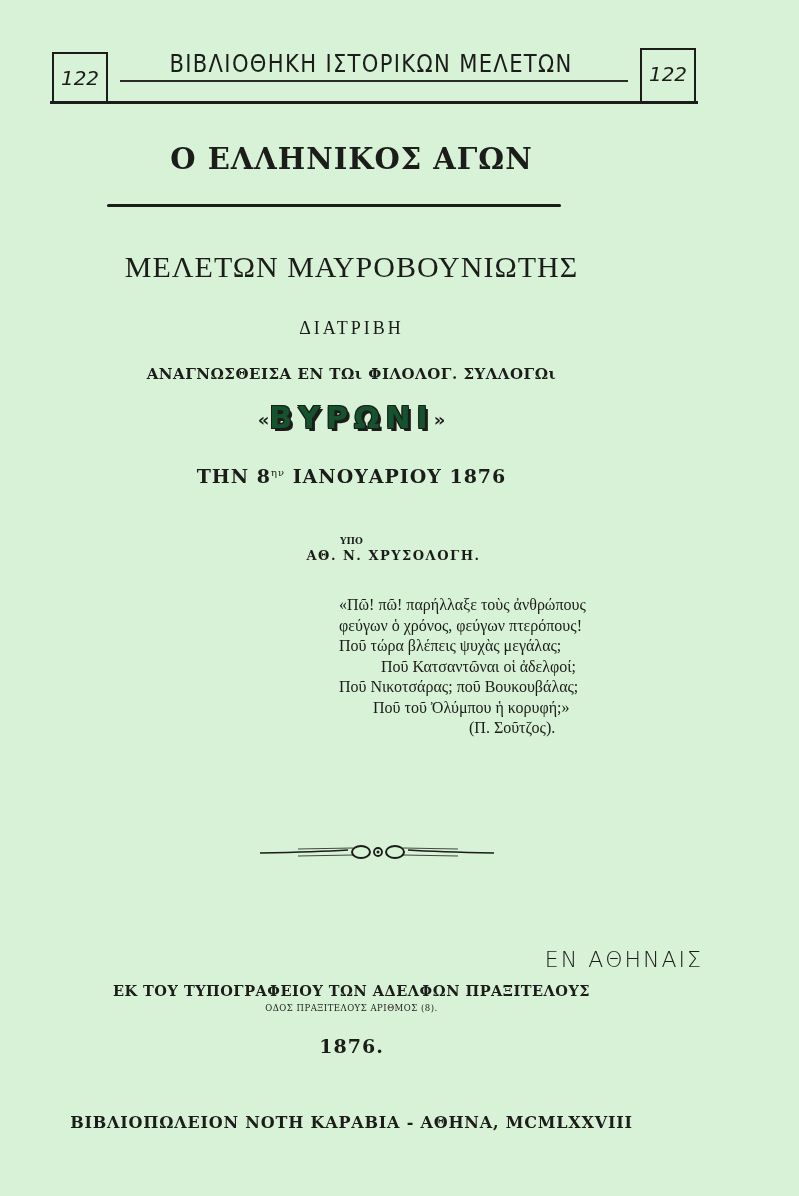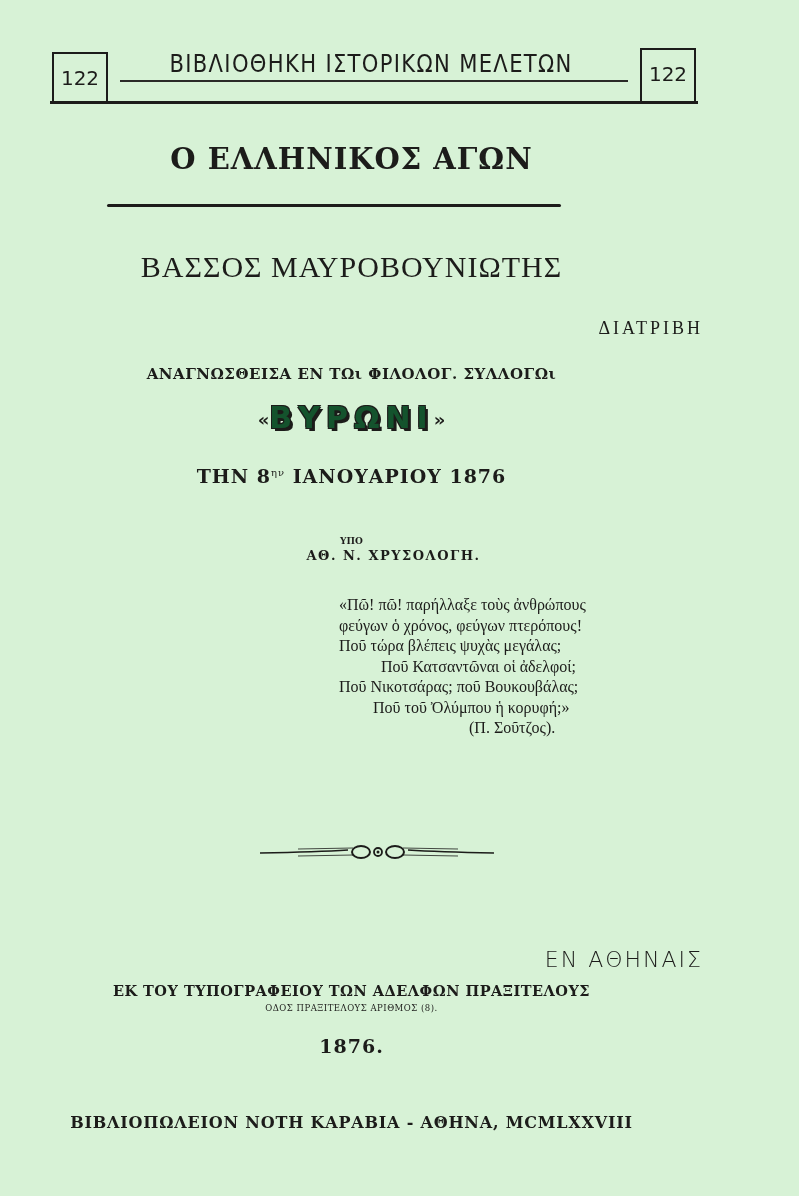--- a/index.html
+++ b/index.html
@@ -11,34 +11,34 @@
     }
     .center { position: absolute; left: 0; width: 703px; text-align: center; white-space: nowrap; }
 
     
     .series-box {
       position: absolute; border-left: 2.5px solid #1c1c1a; border-right: 2.5px solid #1c1c1a;
       border-top: 2px solid #1c1c1a;
       font-family: "DejaVu Sans", sans-serif; font-size: 20px; text-align: center;
       box-sizing: border-box;
     }
-    .series-box span { display: block; }
+    .series-box span { display: block; font-style: italic; }
     .series-title {
       position: absolute; left: 118px; top: 50px; width: 506px; text-align: center;
       font-family: "DejaVu Sans", sans-serif; font-size: 24px; letter-spacing: 1.5px;
       transform: scaleX(0.88); transform-origin: center; white-space: nowrap;
     }
     .series-title-rule { position: absolute; left: 120px; top: 80px; width: 508px; height: 1.5px; background: #2a2a28; }
     .series-bottom-rule { position: absolute; left: 50px; top: 101px; width: 648px; height: 2.5px; background: #1c1c1a; }
 
     .main-heading { top: 142px; font-size: 29px; font-weight: bold; letter-spacing: 1px; }
     .heading-rule { position: absolute; left: 107px; top: 204px; width: 454px; height: 3px; background: #1c1c1a; border-radius: 2px; }
 
     .author { top: 250px; font-size: 30px; letter-spacing: 1px; font-family: "Liberation Serif", serif; }
-    .subtitle { top: 318px; font-size: 18px; letter-spacing: 3px; font-family: "Liberation Serif", serif; text-align: right; }
+    .subtitle { top: 318px; font-size: 18px; letter-spacing: 3px; font-family: "Liberation Serif", serif; }
     .read-at { top: 365px; font-size: 15px; font-weight: bold; letter-spacing: 0.5px; }
     .society { top: 400px; font-size: 30px; font-weight: bold; letter-spacing: 6px; font-family: "DejaVu Sans", sans-serif; }
     .society .name {
       color: #14532d;
       text-shadow: 1px 1px 0 #1c1c1a, -1px -1px 0 #1c1c1a, 1px -1px 0 #1c1c1a, -1px 1px 0 #1c1c1a, 3px 3px 0 #1c1c1a;
     }
     .society .q { font-size: 18px; vertical-align: middle; color: #1c1c1a; text-shadow: none; letter-spacing: 0; }
     .date { top: 465px; font-size: 19px; font-weight: bold; letter-spacing: 1px; }
     .date sup { font-size: 10px; font-weight: normal; }
     .by { top: 536px; font-size: 9px; font-weight: bold; }
@@ -66,21 +66,21 @@
   <div class="series-title-rule"></div>
   <div class="series-box" style="left:640px; top:48px; width:56px; height:54px;">
     <span style="margin-top:12px;">122</span>
   </div>
   <div class="series-bottom-rule"></div>
 </div>
 
 <div class="center main-heading">Ο ΕΛΛΗΝΙΚΟΣ ΑΓΩΝ</div>
 <div class="heading-rule"></div>
 
-<div class="center author">ΒΑΣΣΟΣ ΜΑΥΡΟΒΟΥΝΙΩΤΗΣ</div>
+<div class="center author">ΜΕΛΕΤΩΝ ΜΑΥΡΟΒΟΥΝΙΩΤΗΣ</div>
 <div class="center subtitle">ΔΙΑΤΡΙΒΗ</div>
 <div class="center read-at">ΑΝΑΓΝΩΣΘΕΙΣΑ ΕΝ ΤΩι ΦΙΛΟΛΟΓ. ΣΥΛΛΟΓΩι</div>
 <div class="center society">
   <span class="q">«</span><span class="name">ΒΥΡΩΝΙ</span><span class="q">»</span>
 </div>
 <div class="center date">
   <span>ΤΗΝ 8</span><sup>ην</sup><span> ΙΑΝΟΥΑΡΙΟΥ 1876</span>
 </div>
 <div class="center by">ΥΠΟ</div>
 <div class="center speaker">ΑΘ. Ν. ΧΡΥΣΟΛΟΓΗ.</div>

